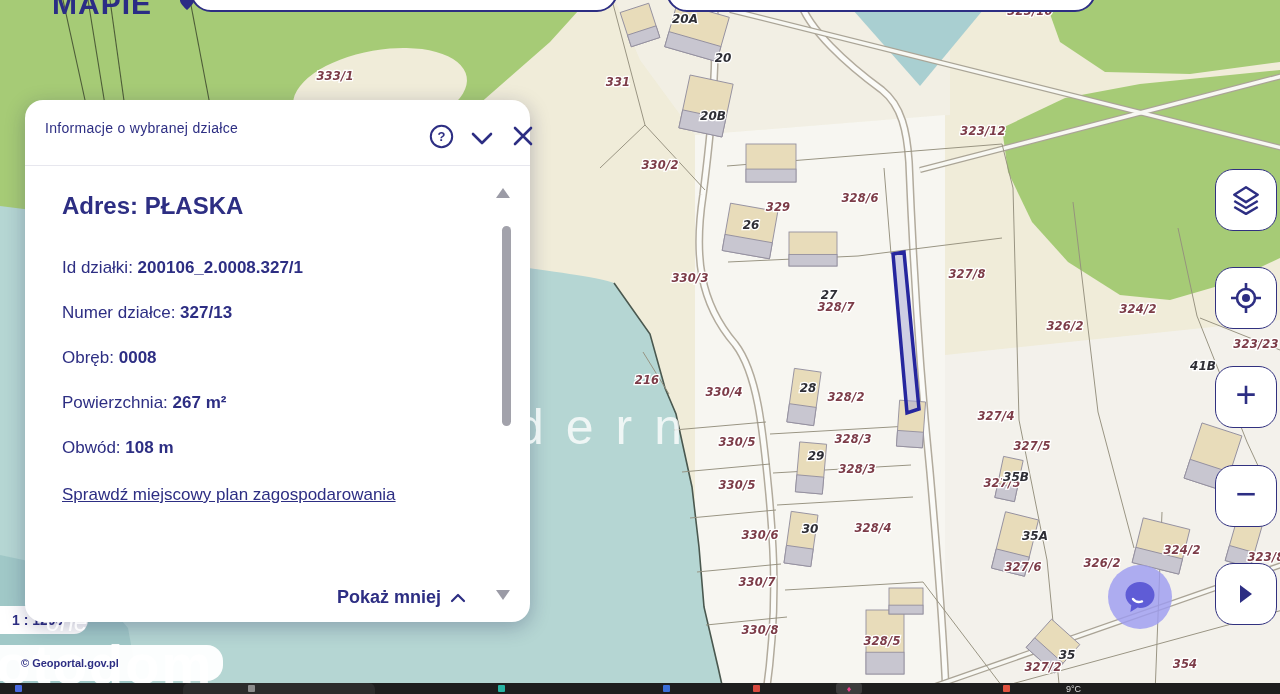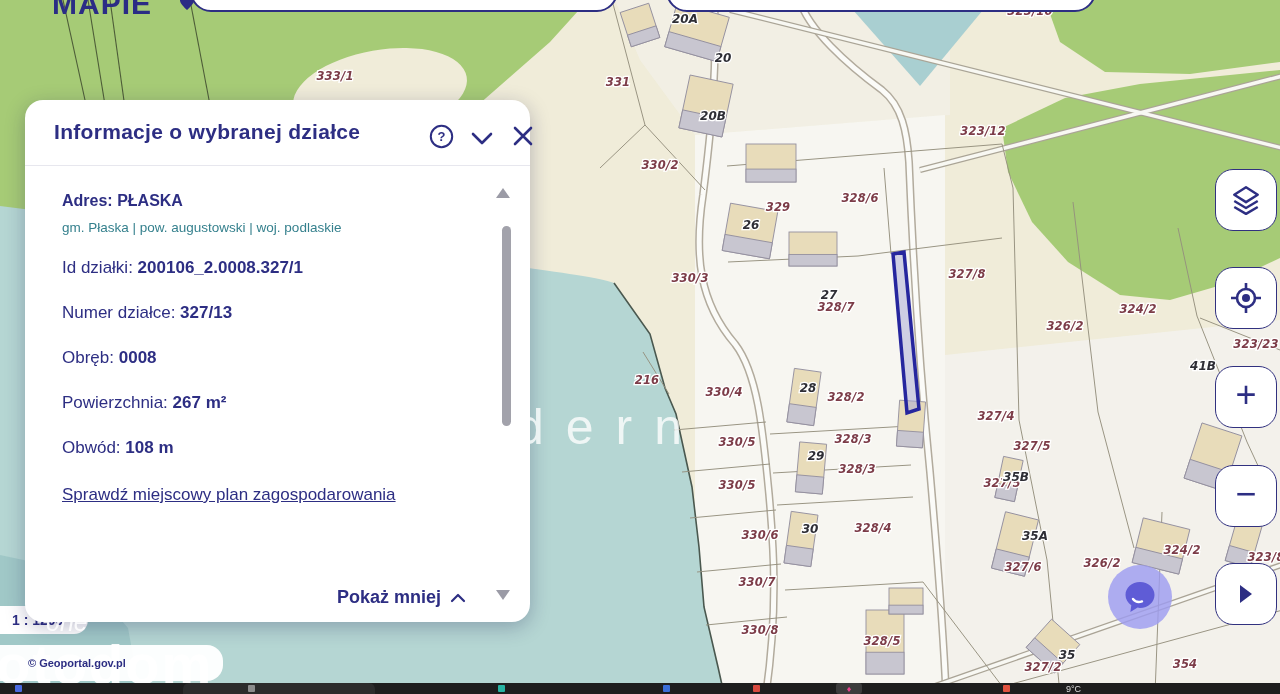--- a/index.html
+++ b/index.html
@@ -19,27 +19,27 @@
   #logo-pin{left:180px;top:-6px;z-index:3}
 
   
   .search-box{top:-34px;height:42px;background:#fff;border:2px solid #2d2e83;border-radius:21px;z-index:7}
   #search-box-left{left:190px;width:424px}
   #search-box-right{left:666px;width:426px}
 
   
   #info-panel{left:25px;top:100px;width:505px;height:522px;background:#fff;border-radius:18px;
               box-shadow:0 5px 20px rgba(25,25,80,.28);z-index:4;color:#2d2e83}
-  .panel-title{left:29px;top:20px;font-size:21px;font-weight:700;letter-spacing:.3px}
+  .panel-title{left:20px;top:20px;font-size:14px;font-weight:400;letter-spacing:.3px}
   .icon-btn{width:28px;height:28px;display:flex;align-items:center;justify-content:center}
   #help-btn{left:402px;top:22px}
   #collapse-btn{left:443px;top:24px}
   #close-btn{left:484px;top:22px}
   .divider{left:0;top:65px;width:505px;height:1px;background:#e7e7ee}
-  .adres-row{left:37px;top:92px;font-size:16px;font-weight:700}
+  .adres-row{left:37px;top:92px;font-size:24px;font-weight:700}
   .adres-sub{left:37px;top:120px;font-size:13.5px;color:#35808d}
   .field{font-size:17px;left:37px;white-space:nowrap}
   .field b{font-weight:700}
   .f0{top:158px}.f1{top:203px}.f2{top:248px}.f3{top:293px}.f4{top:338px}
   .plink{left:37px;font-size:17px;font-weight:500;color:#2d2e83;text-decoration:underline;white-space:nowrap}
   .l0{top:385px}.l1{top:430px}
   .show-less{right:64px;top:487px;font-size:18px;font-weight:600;display:flex;align-items:center;gap:9px}
   .sb-up{right:20px;top:88px;width:0;height:0;border-left:7px solid transparent;
          border-right:7px solid transparent;border-bottom:10px solid #9b9ba6}
   .sb-thumb{right:19px;top:126px;width:9px;height:200px;background:#a2a2ab;border-radius:5px}
@@ -56,21 +56,21 @@
   
   #chat-btn{left:1108px;top:565px;width:64px;height:64px;border-radius:50%;
             background:rgba(158,156,240,.82);z-index:7;display:flex;align-items:center;justify-content:center}
 
   
   #scale-badge{left:0;top:606px;width:88px;height:28px;background:#fff;border-radius:0 14px 14px 0;
                z-index:2;display:flex;align-items:center;padding-left:12px;box-sizing:border-box;
                font-size:14px;font-weight:600;color:#2d2e83}
   #attribution{left:0;top:645px;width:223px;height:36px;background:rgba(255,255,255,.96);
                border-radius:0 16px 16px 0;z-index:6;display:flex;align-items:center;
-               padding-left:28px;box-sizing:border-box;font-size:11px;font-weight:600;color:#2d2e83}
+               padding-left:21px;box-sizing:border-box;font-size:11px;font-weight:600;color:#2d2e83}
 
   
   .wm{z-index:5;pointer-events:none;color:rgba(255,255,255,.6)}
   #wm-m{left:372px;top:240px;font-size:64px;font-weight:700}
   #wm-dern{left:516px;top:398px;font-size:50px;letter-spacing:22px;color:rgba(255,255,255,.78)}
   #wm-one{left:46px;top:608px;font-size:25px;font-style:italic;font-weight:400;color:rgba(255,255,255,.85)}
   #wm-otodom{left:-4px;top:632px;font-size:56px;font-weight:800;letter-spacing:2px;color:rgba(255,255,255,.93)}
 
   
   #taskbar{left:0;top:683px;width:1280px;height:11px;background:#1e1e1e;z-index:8}
@@ -312,21 +312,20 @@
       <path d="M2,2 L18,18 M18,2 L2,18" stroke="#2d2e83" stroke-width="2.6" stroke-linecap="round"></path>
     </svg>
   </div>
 
   <div class="abs divider"></div>
 
   <div class="abs adres-row">
     <span>Adres:</span>
     <span>PŁASKA</span>
   </div>
-  <div class="abs adres-sub">gm. Płaska | pow. augustowski | woj. podlaskie</div>
 
   <div class="abs field f0">
     <span>Id działki:</span>
     <b>200106_2.0008.327/1</b>
   </div>
   <div class="abs field f1">
     <span>Numer działce:</span>
     <b>327/13</b>
   </div>
   <div class="abs field f2">

